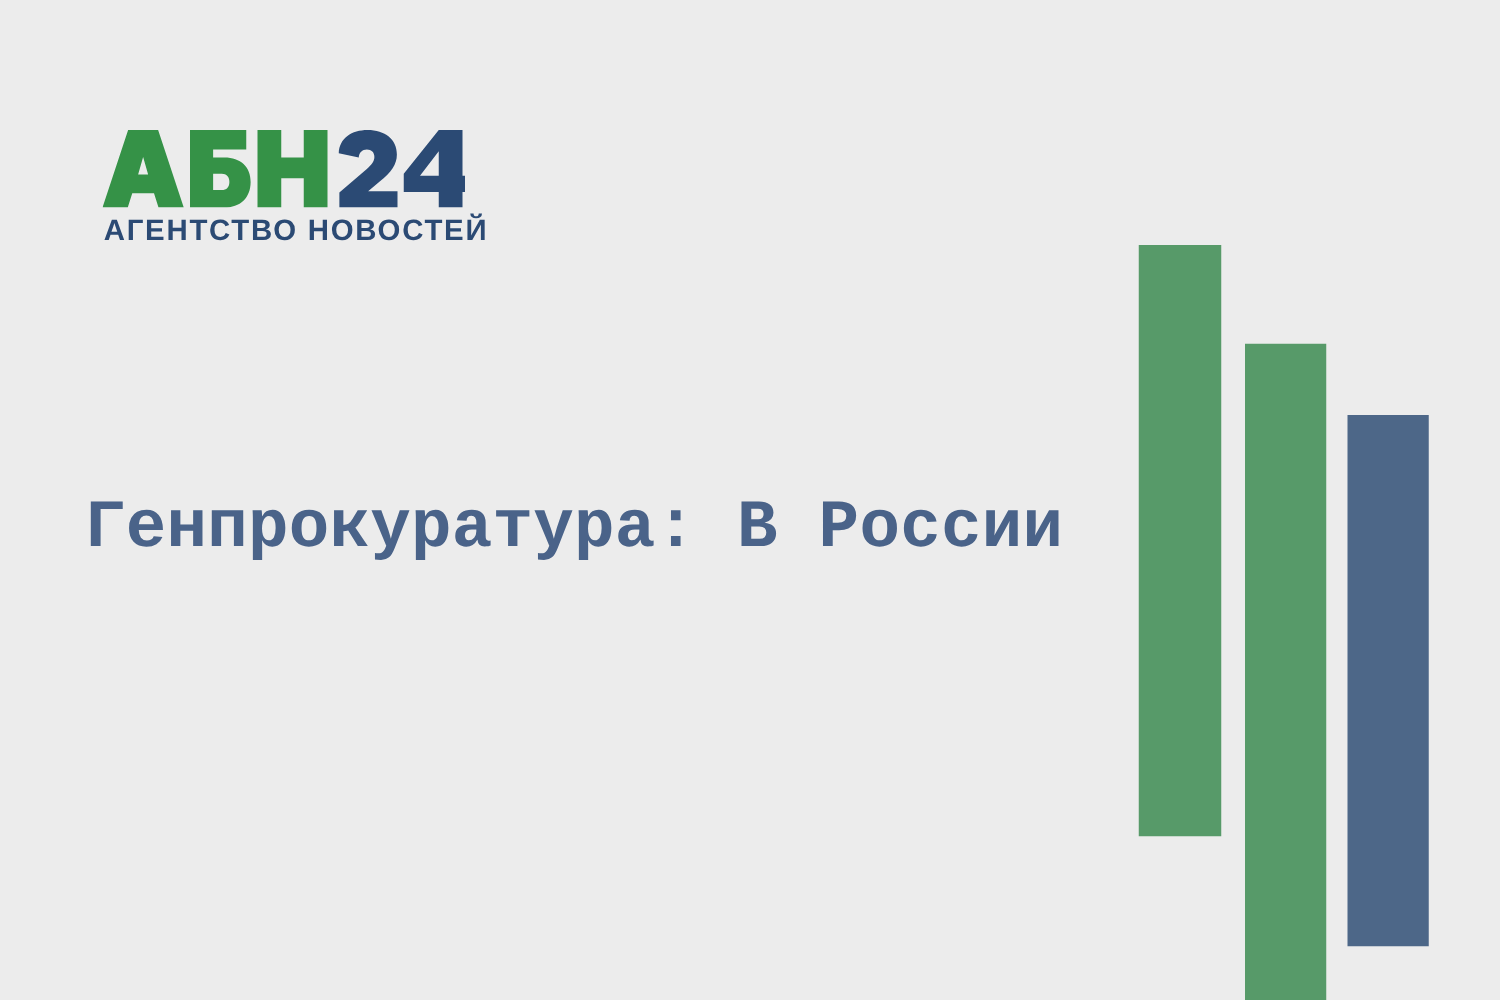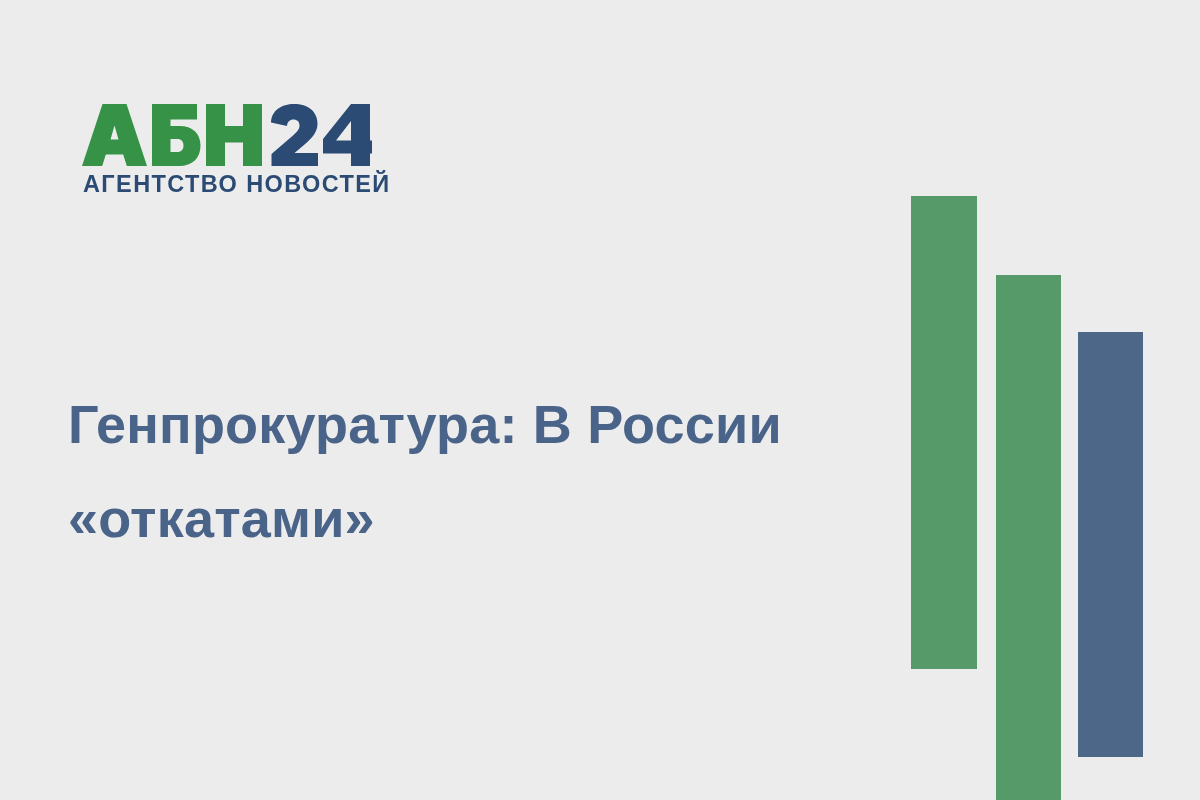--- a/index.html
+++ b/index.html
@@ -80,21 +80,21 @@
     white-space: nowrap;
     line-height: 1;
   }
 
   
   .headline {
     position: absolute;
     left: 68px;
     top: 333px;
     width: 790px;
-    font-family: Liberation Sans, sans-serif;
+    font-family: Liberation Mono, monospace;
     font-size: 54px;
     font-weight: 700;
     line-height: 94px;
     color: #4a6389;
     letter-spacing: 0.2px;
     margin: 0;
   }
   .headline-line {
     display: block;
     white-space: nowrap;
@@ -122,16 +122,15 @@
 
       <path fill="#2b4a74" d="M189 18.5 C189.5 6.5 199.5 0 212 0 C226 0 235.5 7.5 235.5 19.5 C235.5 27.5 231 33.5 222 41 L212.5 49 H236 V62 H189.5 V50 L211 31.5 C215.5 27.6 217.5 25 217.5 21.5 C217.5 17.8 215.2 15.5 211.5 15.5 C207.8 15.5 205.2 18 205 22 Z"></path>
 
       <path fill="#2b4a74" d="M269 0 H288 V36.5 H290 V49.5 H288 V62 H269 V49.5 H241 V35 Z M269 17 L254 36.5 H269 Z"></path>
     </svg>
     <div class="logo-tagline">АГЕНТСТВО НОВОСТЕЙ</div>
   </div>
 
   <h1 class="headline">
     <span class="headline-line">Генпрокуратура: В России</span>
-    <span class="headline-line">«откатами»</span>
   </h1>
 
 </div>
 
 </body></html>

